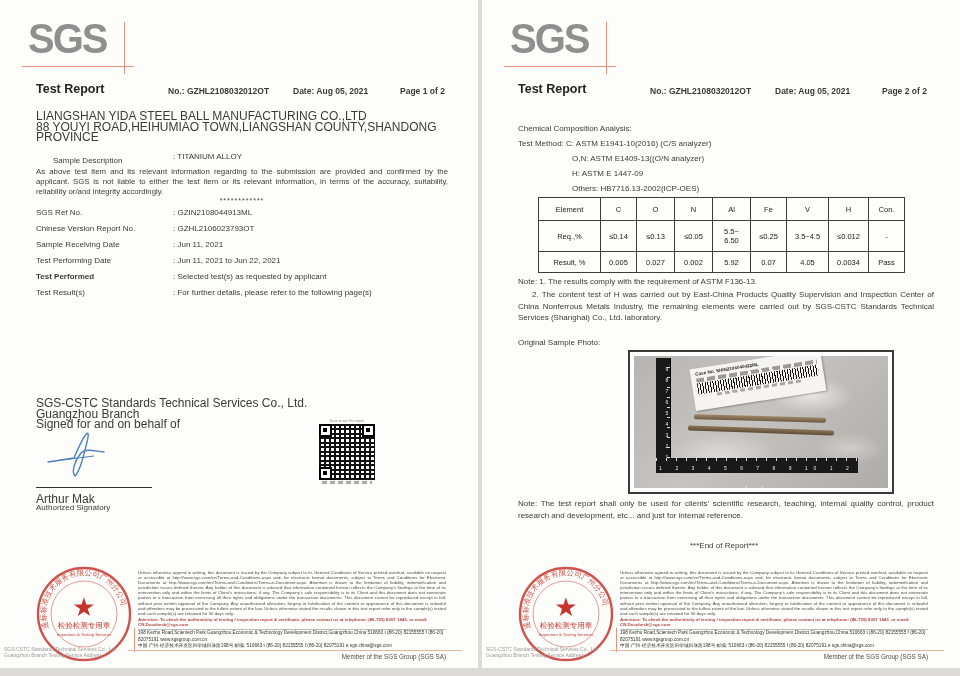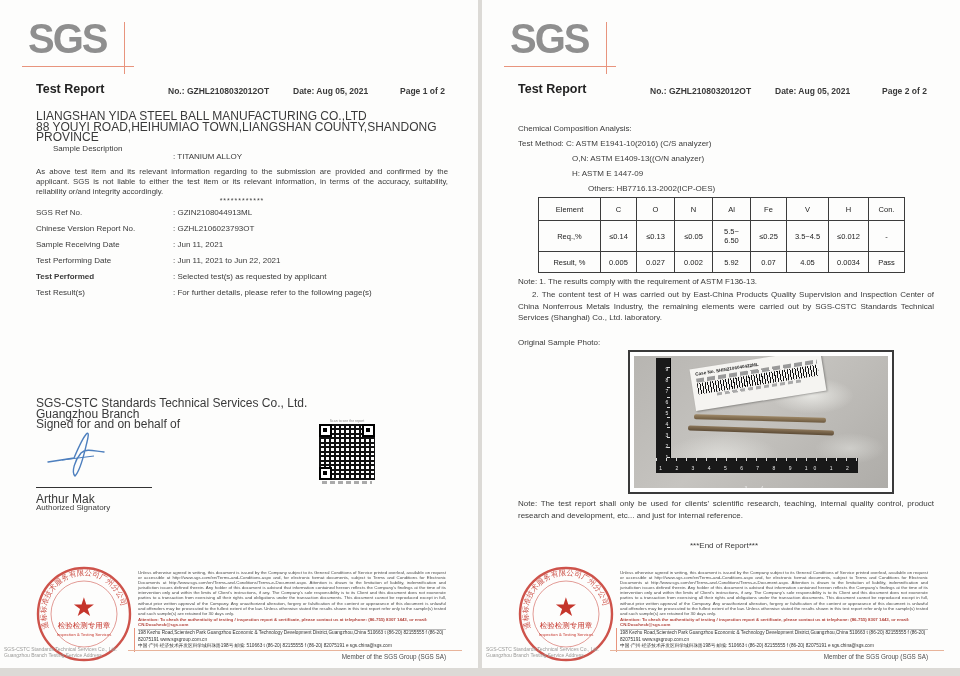--- a/index.html
+++ b/index.html
@@ -60,21 +60,21 @@
   .addr{margin-top:2px;font-size:4.7px;line-height:6.6px;color:#333;border-top:0.5px solid #bbb;}
   .vtick{left:134px;top:628px;width:1px;height:24px;background:#e8947d;}
   .hline2{left:128px;top:650px;width:334px;height:1px;background:#e8b49b;}
   .member{left:138px;top:653px;width:308px;text-align:right;font-size:6.3px;color:#4c4c4c;}
 
   
   .sect{left:36px;top:124px;font-size:8px;}
   .tm1{left:36px;top:139px;font-size:8px;}
   .tm2{left:90px;top:154px;font-size:8px;}
   .tm3{left:90px;top:169px;font-size:8px;}
-  .tm4{left:106px;top:184px;font-size:8px;}
+  .tm4{left:90px;top:184px;font-size:8px;}
   .ctable{left:56px;top:197px;border-collapse:collapse;table-layout:fixed;width:366px;}
   .ctable td,.ctable th{border:1px solid #3c3c3c;font-size:7.5px;font-weight:normal;
       text-align:center;vertical-align:middle;padding:0;color:#222;margin-top:38px;}
   .ctable tr:nth-child(1) td{height:22px;}
   .ctable tr:nth-child(2) td{height:30px;}
   .ctable tr:nth-child(3) td{height:20px;}
   .prewrap{white-space:pre-line;}
   .note1{left:36px;top:277px;font-size:8px;}
   .note2{left:36px;top:289px;width:416px;font-size:8px;line-height:11.5px;text-indent:14px;}
   .phototitle{left:36px;top:338px;font-size:8px;}
@@ -125,21 +125,21 @@
   <div class="abs hdr-title">Test Report</div>
   <div class="abs hdr-no">No.: GZHL2108032012OT</div>
   <div class="abs hdr-date">Date: Aug 05, 2021</div>
   <div class="abs hdr-page">Page 1 of 2</div>
 
   <div class="abs company t8">
     <div>LIANGSHAN YIDA STEEL BALL MANUFACTURING CO.,LTD</div>
     <div>88 YOUYI ROAD,HEIHUMIAO TOWN,LIANGSHAN COUNTY,SHANDONG PROVINCE</div>
   </div>
 
-  <div class="abs kvlabel" style="top:144px;padding-left:17px;">Sample Description</div>
+  <div class="abs kvlabel" style="top:156px;padding-left:17px;">Sample Description</div>
   <div class="abs kvvalue" style="top:152px;">: TITANIUM ALLOY</div>
 
   <div class="abs disclaimer just">As above test item and its relevant information regarding to the submission are provided and confirmed by the applicant. SGS is not liable to either the test item or its relevant information, in terms of the accuracy, suitability, reliability or/and integrity accordingly.</div>
   <div class="abs separator">************</div>
 
   <div class="abs kvlabel" style="top:208px;">SGS Ref No.</div>
   <div class="abs kvvalue" style="top:208px;">: GZIN2108044913ML</div>
   <div class="abs kvlabel" style="top:224px;">Chinese Version Report No.</div>
   <div class="abs kvvalue" style="top:224px;">: GZHL2106023793OT</div>
   <div class="abs kvlabel" style="top:240px;">Sample Receiving Date</div>

